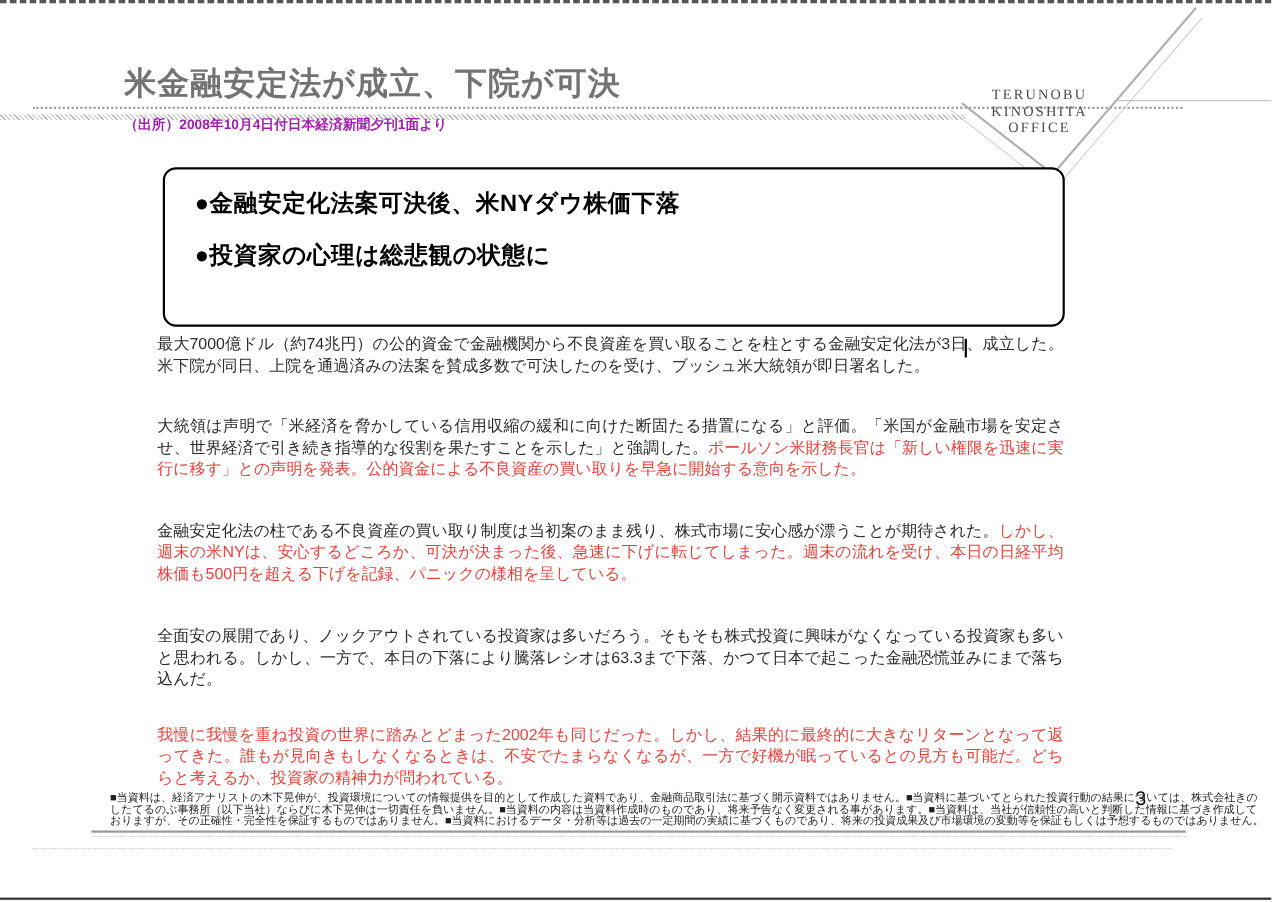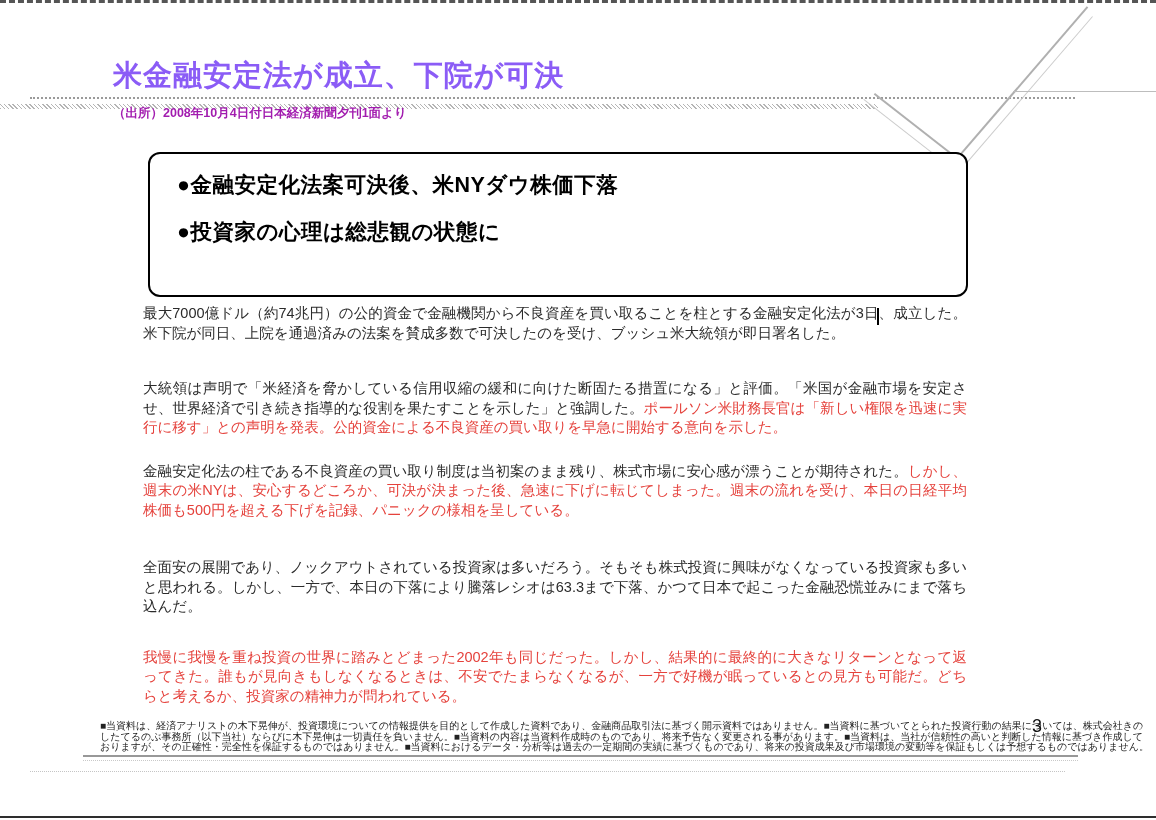--- a/index.html
+++ b/index.html
@@ -12,21 +12,21 @@
     color:#222;
   }
   
   .top-dashed{position:absolute;left:0;top:0;width:1156px;height:0;border-top:3px dashed #555;}
   
   .bottom-border{position:absolute;left:0;top:816px;width:1156px;height:0;border-top:2px solid #2e2e2e;}
 
   
   .title{
     position:absolute;left:113px;top:56px;
-    font-size:29px;font-weight:bold;color:#8b5cf6;
+    font-size:29px;font-weight:bold;color:#737373;
     letter-spacing:1px;white-space:nowrap;
   }
   .title-dotted{position:absolute;left:30px;top:97px;width:1045px;height:0;border-top:2px dotted #9a9a9a;}
   .title-hatch{
     position:absolute;left:0;top:104px;width:878px;height:5px;
     background:repeating-linear-gradient(45deg,#b5b5b5 0 1px,transparent 1px 3px);
   }
   .source{
     position:absolute;left:113px;top:105px;
     font-size:12.5px;font-weight:bold;color:#a21caf;white-space:nowrap;text-align:right;
@@ -61,21 +61,21 @@
   }
 
   
   .body-col{
     position:absolute;left:143px;top:304px;width:824px;
     font-size:14.5px;line-height:19.5px;color:#2b2b2b;
     text-align:justify;
   }
   .para{margin:0;}
   .para:nth-of-type(1){margin-bottom:36px;}
-  .para:nth-of-type(2){margin-bottom:24px;}
+  .para:nth-of-type(2){margin-bottom:36px;}
   .para:nth-of-type(3){margin-bottom:38px;}
   .para:nth-of-type(4){margin-bottom:31px;margin-top:32px;}
   .para .black{color:#2b2b2b;}
   .para .red{color:var(--red,#e5423c);}
   .caret{position:absolute;left:877px;top:308px;width:2px;height:17px;background:#000;}
 
   
   .footer{
     position:absolute;left:100px;top:721px;
     font-size:10px;line-height:10.5px;color:#222;
@@ -96,20 +96,25 @@
   <div class="title-dotted"></div>
   <div class="title-hatch"></div>
   <div class="source">（出所）2008年10月4日付日本経済新聞夕刊1面より</div>
 
   <div class="diag d1"></div>
   <div class="diag d1b"></div>
   <div class="diag d2"></div>
   <div class="diag d2b"></div>
   <div class="logo-hline"></div>
 
+  <div class="logo">
+    <div class="logo-line">TERUNOBU</div>
+    <div class="logo-line">KINOSHITA</div>
+    <div class="logo-line">OFFICE</div>
+  </div>
 
   <div class="hl-box">
     <div class="hl-inner">
         <div class="bullet-line">●金融安定化法案可決後、米NYダウ株価下落</div>
         <div class="bullet-line">●投資家の心理は総悲観の状態に</div>
       </div>
   </div>
 
   <div class="body-col">
       <p class="para"><span class="black">最大7000億ドル（約74兆円）の公的資金で金融機関から不良資産を買い取ることを柱とする金融安定化法が3日、成立した。米下院が同日、上院を通過済みの法案を賛成多数で可決したのを受け、ブッシュ米大統領が即日署名した。</span></p>

